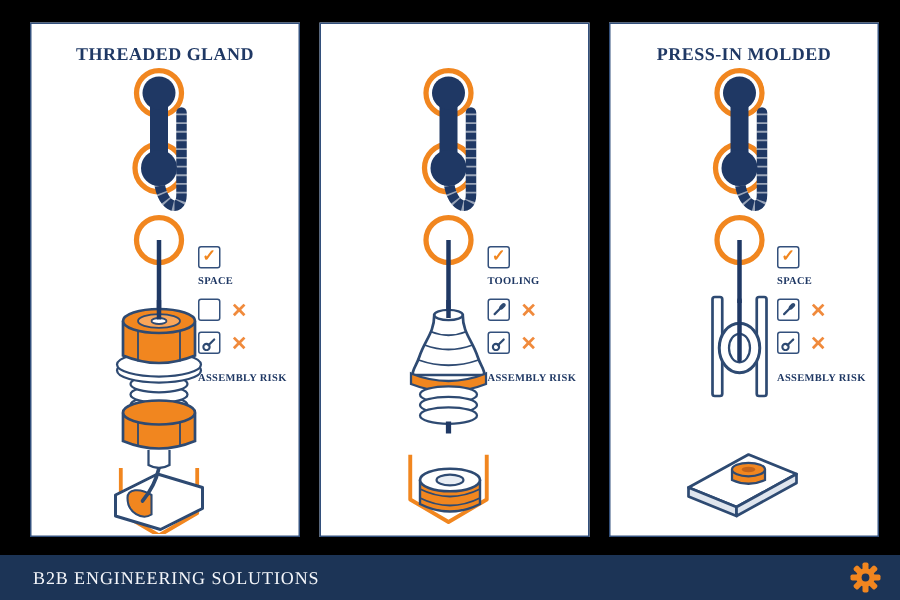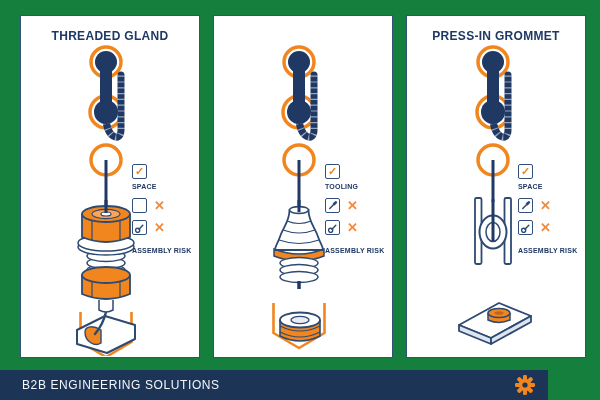--- a/index.html
+++ b/index.html
@@ -1,34 +1,34 @@
 <!DOCTYPE html>
 <html><head>
 <meta charset="utf-8">
 <style>
   html,body{margin:0;padding:0;background:#fff;}
-  .canvas{position:relative;width:600px;height:400px;background:#15803d;overflow:hidden;
-          font-family:Liberation Sans, sans-serif;}
+  .canvas{position:relative;width:600px;height:400px;background:#000000;overflow:hidden;
+          font-family:Liberation Serif, serif;}
   .panels{position:absolute;left:20px;top:15px;display:flex;gap:13px;}
   .panel{position:relative;width:180px;height:343px;box-sizing:border-box;
          border:1.5px solid #33507C;background:#fff;}
   .panel-title{position:absolute;top:13px;left:0;width:100%;text-align:center;
                font-size:12px;font-weight:bold;letter-spacing:.3px;color:#1F3864;margin:0;}
   .art{position:absolute;left:0;top:0;width:180px;height:340px;}
   .checklist{position:absolute;right:5px;top:148px;width:62px;display:flex;
              flex-direction:column;align-items:flex-start;}
   .cbx{width:15px;height:15px;box-sizing:border-box;border:1.6px solid #33507C;
        border-radius:2px;background:#fff;display:flex;align-items:center;justify-content:center;}
   .check-glyph{color:#F1861F;font-size:11px;font-weight:bold;line-height:1;}
   .x-glyph{color:#F08A3C;font-size:13px;font-weight:bold;line-height:1;}
   .cl-label{font-size:7px;font-weight:bold;color:#1F3864;letter-spacing:.2px;
             margin:4px 0 8px 0;white-space:nowrap;}
   .cl-label.risk{margin:5px 0 0 0;}
   .con-row{display:flex;align-items:center;gap:7px;margin-bottom:7px;}
-  .footer{position:absolute;left:0;bottom:0;width:548px;height:30px;background:#1C3456;
+  .footer{position:absolute;left:0;bottom:0;width:600px;height:30px;background:#1C3456;
           display:flex;align-items:center;}
   .brand{color:#F4F6FA;font-size:12px;letter-spacing:.6px;margin-left:22px;}
   .gear-wrap{position:absolute;right:12px;top:4px;width:22px;height:22px;}
   svg{display:block;}
 </style>
 </head>
 <body>
 
 <svg width="0" height="0" style="position:absolute" aria-hidden="true">
   <defs>
@@ -156,21 +156,21 @@
                 <use href="#sym-wrench"></use>
               </svg>
           </div>
           <span class="x-glyph">✕</span>
         </div>
         <div class="cl-label risk">ASSEMBLY RISK</div>
       </div>
     </section>
 
     <section class="panel">
-      <h2 class="panel-title">PRESS-IN GROMMET</h2>
+      <h2 class="panel-title">PRESS-IN MOLDED</h2>
       <svg class="art" viewBox="0 0 180 340">
         <use href="#sym-connector" x="51" y="26" width="70" height="160"></use>
 
         <rect x="68" y="182" width="6.5" height="66" rx="1.5" fill="#fff" stroke="#2E4A72" stroke-width="1.8"></rect>
         <rect x="97.5" y="182" width="6.5" height="66" rx="1.5" fill="#fff" stroke="#2E4A72" stroke-width="1.8"></rect>
         <rect x="73.5" y="213" width="4.5" height="6" fill="#fff" stroke="#2E4A72" stroke-width="1.2"></rect>
         <rect x="94" y="213" width="4.5" height="6" fill="#fff" stroke="#2E4A72" stroke-width="1.2"></rect>
         <ellipse cx="86" cy="216" rx="13.5" ry="16.5" fill="#fff" stroke="#2E4A72" stroke-width="2"></ellipse>
         <ellipse cx="86" cy="216" rx="7" ry="9.5" fill="#fff" stroke="#2E4A72" stroke-width="1.5"></ellipse>
         <line x1="86" y1="184" x2="86" y2="224" stroke="#1F3864" stroke-width="3" stroke-linecap="round"></line>

